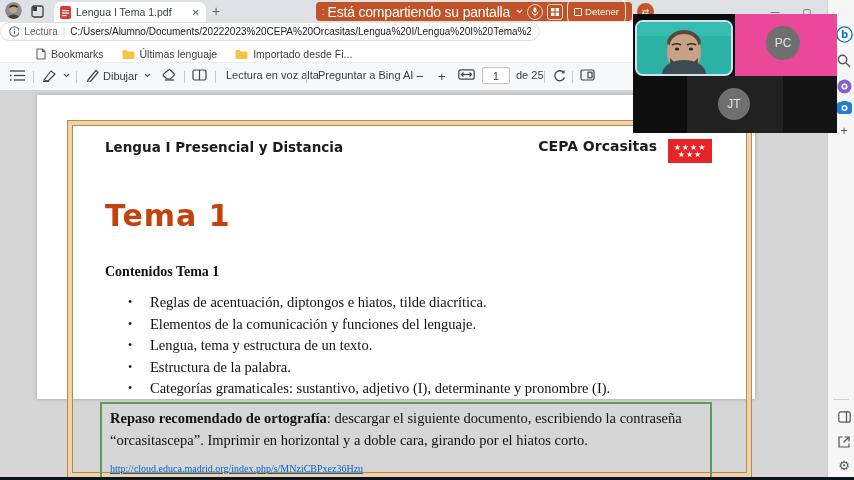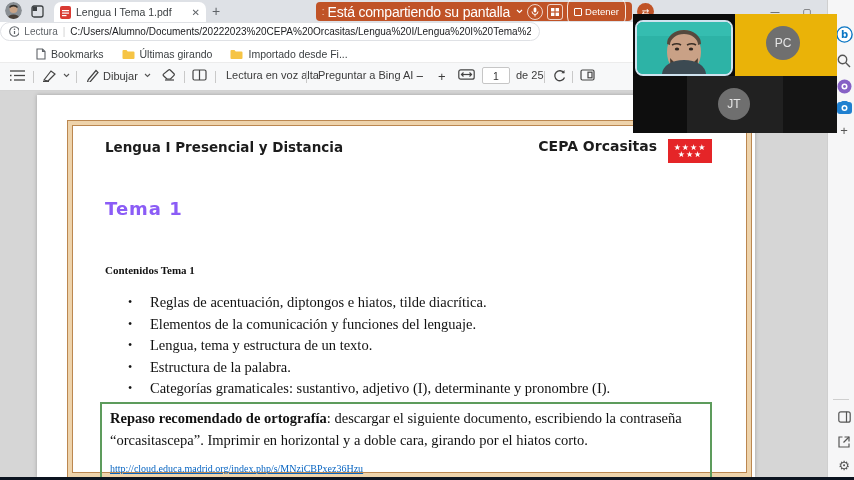--- a/index.html
+++ b/index.html
@@ -45,45 +45,45 @@
 
   
   #pdftoolbar{left:0;top:62px;width:827px;height:29px;background:#f7f8f9;border-top:1px solid #ececec;border-bottom:1px solid #d3d3d3;box-sizing:border-box;}
   .tb{top:69px;display:flex;align-items:center;gap:4px;color:#3b3b3b;font-size:11px;}
   .tbdiv{top:71px;width:1px;height:12px;background:#c9c9c9;}
   #pagebox{left:482px;top:67px;width:28px;height:17px;border:1px solid #c6c6c6;border-radius:2px;background:#fff;font-size:10.5px;color:#333;text-align:center;font-family:"Liberation Sans",sans-serif;padding:0;box-sizing:border-box;}
   .chev{margin-left:2px;}
 
   
   #pdfarea{left:0;top:91px;width:827px;height:386px;background:#d6d6d6;}
-  #page{left:37px;top:4px;width:718px;height:382px;background:#fff;box-shadow:0 0 4px rgba(0,0,0,.25);}
+  #page{left:37px;top:4px;width:718px;height:304px;background:#fff;box-shadow:0 0 4px rgba(0,0,0,.25);}
   #frame{left:31px;top:26px;width:683px;height:356px;border:4px solid #eed3ab;box-shadow:0 0 0 1px #bb8750, inset 0 0 0 1px #bb8750;box-sizing:border-box;}
   #doc-header-left{left:68px;top:44px;font-size:13.5px;font-weight:600;color:#1c1c1c;font-family:"DejaVu Sans",sans-serif;}
   #doc-header-right{left:480px;top:43px;width:140px;text-align:right;font-size:14px;font-weight:600;color:#1c1c1c;font-family:"DejaVu Sans",sans-serif;}
   #flag{left:631px;top:44px;width:44px;height:24px;background:#e52528;display:flex;flex-direction:column;align-items:center;justify-content:center;line-height:7px;}
   #flag .stars{color:#fff;font-size:8px;letter-spacing:1px;}
-  #doc-title{left:68px;top:103px;font-size:18px;font-weight:bold;color:#8b5cf6;font-family:"DejaVu Sans",sans-serif;letter-spacing:1px;}
-  #contents-heading{left:68px;top:169px;font-size:11px;font-weight:bold;color:#111;font-family:"Liberation Serif",serif;}
+  #doc-title{left:68px;top:103px;font-size:30px;font-weight:bold;color:#c2410c;font-family:"DejaVu Sans",sans-serif;letter-spacing:1px;}
+  #contents-heading{left:68px;top:169px;font-size:14px;font-weight:bold;color:#111;font-family:"Liberation Serif",serif;}
   #bullets{left:91px;top:197px;margin:0;padding:0;list-style:none;width:600px;}
   #bullets li{display:flex;line-height:21.5px;font-size:14.5px;color:#111;font-family:"Liberation Serif",serif;}
   #bullets .dot{width:22px;font-size:12px;}
   #notebox{left:63px;top:307px;width:612px;border:2px solid #5d9c5c;box-sizing:border-box;padding:3px 8px 4px 8px;font-family:"Liberation Serif",serif;font-size:14.5px;color:#111;line-height:22px;}
   #notebox a{color:#0563c1;text-decoration:underline;font-size:10px;}
   #note-link-row{margin-top:5px;}
 
   
   #sidebar{left:827px;top:0;width:27px;height:480px;background:#f6f6f7;border-left:1px solid #cfcfcf;box-sizing:border-box;}
   .sbi{left:835px;width:18px;height:18px;display:flex;align-items:center;justify-content:center;}
   #sb-divider{left:833px;top:399px;width:16px;height:1px;background:#cfcfcf;}
   .gear{font-size:13px;color:#555;font-family:"DejaVu Sans",sans-serif;}
 
   
   #calloverlay{left:633px;top:14px;width:204px;height:119px;background:#0b0b0b;}
   #cam-tile{left:2px;top:6px;width:98px;height:56px;border-radius:8px;border:2px solid #cfe2ee;overflow:hidden;box-sizing:border-box;background:#2db3a6;}
-  #pc-tile{left:102px;top:0;width:102px;height:62px;background:#eab308;}
+  #pc-tile{left:102px;top:0;width:102px;height:62px;background:#ec4899;}
   #jt-tile{left:54px;top:62px;width:96px;height:57px;background:#212121;}
   #bl-tile{left:0;top:62px;width:54px;height:57px;background:#0e0e0e;}
   #br-tile{left:150px;top:62px;width:54px;height:57px;background:#141414;}
   .pcircle{width:34px;height:34px;border-radius:50%;background:#6f6f6f;color:#e5e5e5;font-size:12px;display:flex;align-items:center;justify-content:center;}
 
   
   #bottomstrip{left:0;top:477px;width:854px;height:3px;background:#0c1420;}
 </style>
 </head>
 <body>
@@ -190,21 +190,21 @@
       <svg width="10" height="12" fill="none" stroke="#5f6368" stroke-width="1.1">
           <path d="M1 1 H6.5 L9 3.5 V11 H1 Z"></path>
           <path d="M6.5 1 V3.5 H9"></path>
         </svg>
       <span>Bookmarks</span>
     </span>
     <span class="bm">
       <svg width="13" height="11">
           <path d="M0.5 2 a1 1 0 0 1 1-1 h3 l1.2 1.5 h5.8 a1 1 0 0 1 1 1 V9 a1 1 0 0 1 -1 1 h-10 a1 1 0 0 1 -1 -1 Z" fill="#f6c445"></path>
         </svg>
-      <span>Últimas girando</span>
+      <span>Últimas lenguaje</span>
     </span>
     <span class="bm">
       <svg width="13" height="11">
           <path d="M0.5 2 a1 1 0 0 1 1-1 h3 l1.2 1.5 h5.8 a1 1 0 0 1 1 1 V9 a1 1 0 0 1 -1 1 h-10 a1 1 0 0 1 -1 -1 Z" fill="#f6c445"></path>
         </svg>
       <span>Importado desde Fi...</span>
     </span>
   </div>
 
   <div id="pdftoolbar" class="abs"></div>

